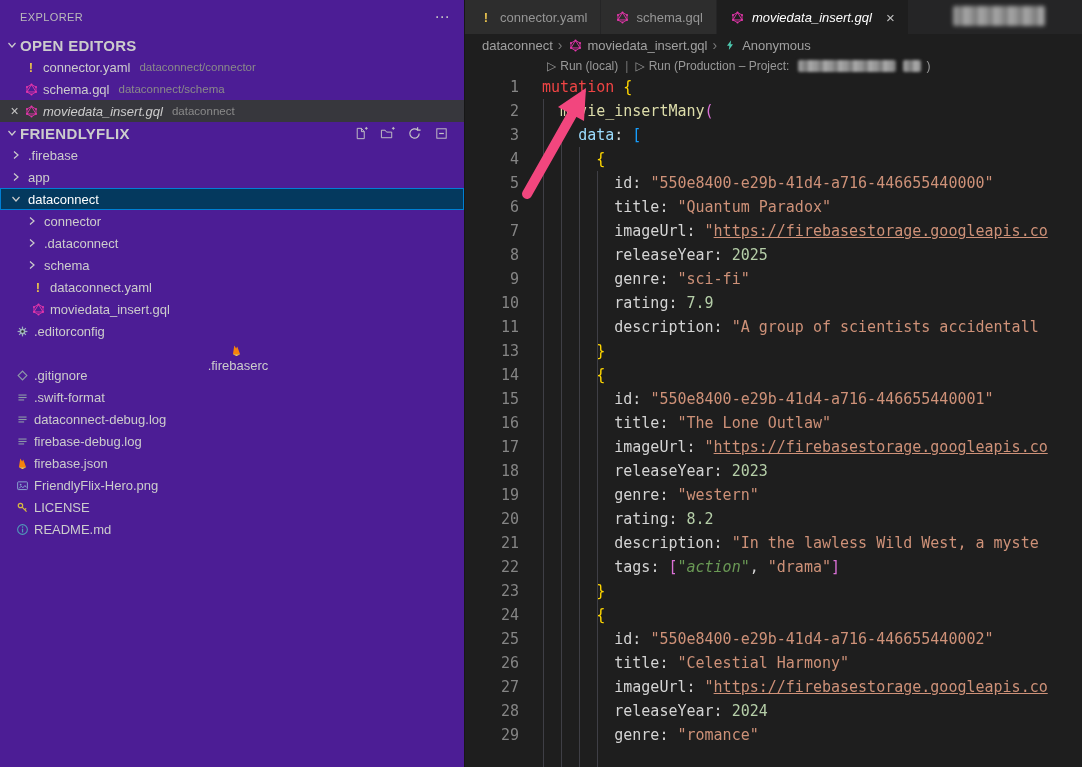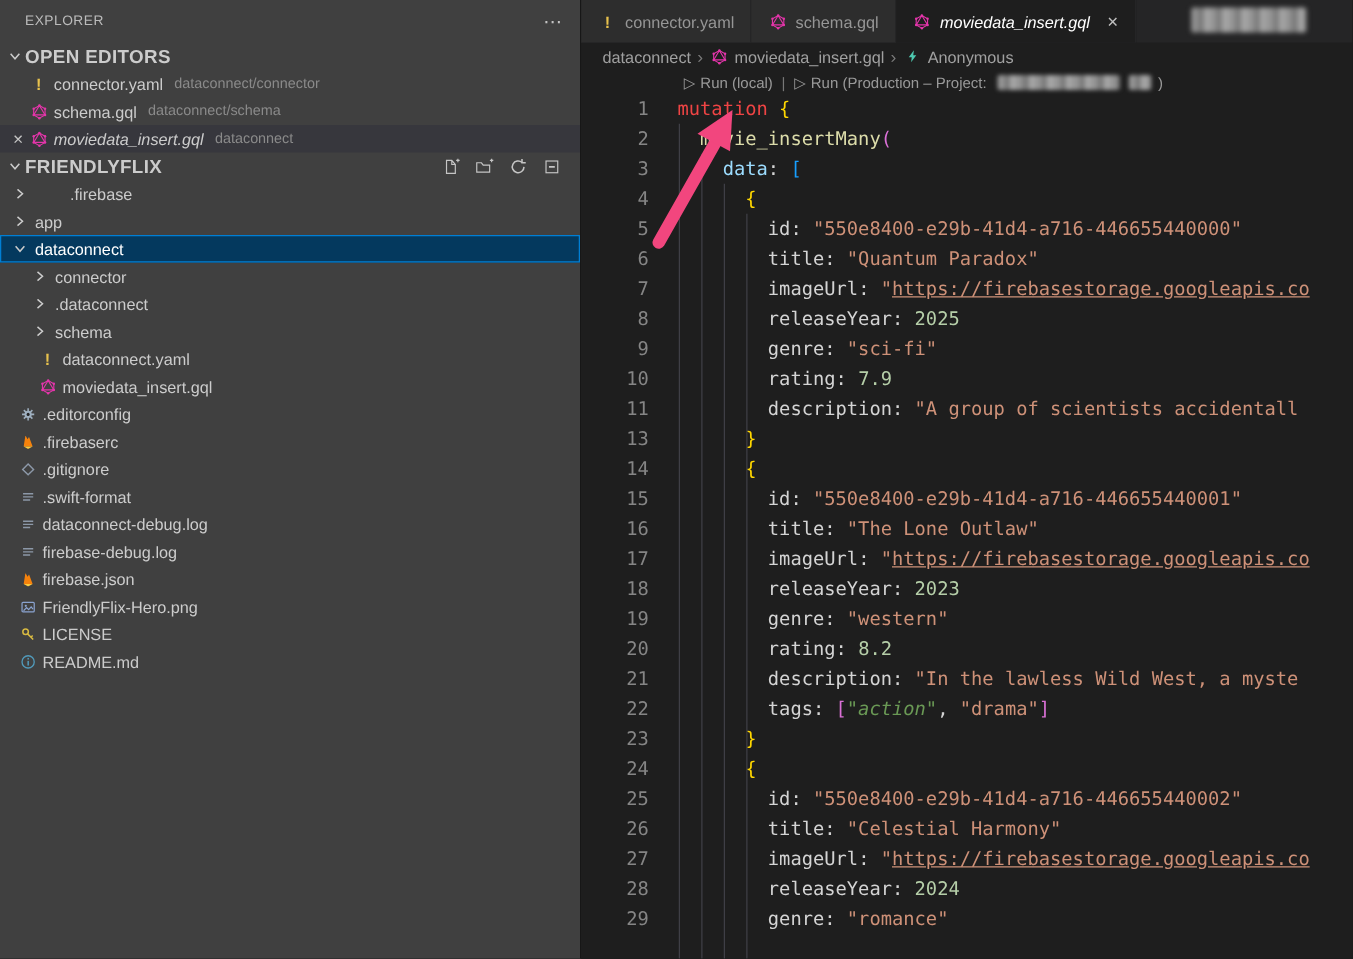--- a/index.html
+++ b/index.html
@@ -5,21 +5,21 @@
   * { box-sizing: border-box; margin: 0; padding: 0; }
   html,body { width:1082px; height:767px; overflow:hidden; }
   body {
     background:#1e1e1e; color:#cccccc; position:relative;
     font-family:"Liberation Sans","DejaVu Sans",sans-serif; font-size:13px;
     cursor:default;
   }
 
   
   .sidebar { position:absolute; left:0; top:0; width:465px; height:767px;
-    background:#404040; border-right:1px solid #171717; overflow:hidden; }
+    background:#4c1d95; border-right:1px solid #171717; overflow:hidden; }
   .sb-header { height:34px; display:flex; align-items:center; justify-content:space-between;
     padding:0 14px 0 20px; font-size:11px; color:#bbbbbb; letter-spacing:.4px; }
   .sb-more { color:#c5c5c5; font-size:15px; cursor:pointer; }
   .section-header { height:22px; display:flex; align-items:center; padding:0 8px 0 4px;
     font-size:15px; font-weight:700; color:#cccccc; letter-spacing:.3px; cursor:pointer; }
   .section-header .ficon { width:16px; }
   .ws-actions { margin-left:auto; display:flex; gap:9px; align-items:center; padding-right:6px; }
   .ws-action { display:inline-flex; width:18px; height:18px; align-items:center; justify-content:center;
     border-radius:3px; cursor:pointer; }
 
@@ -181,21 +181,21 @@
         </span>
         <span class="ws-action">
           <svg viewBox="0 0 16 16" width="15" height="15">
             <rect x="3" y="3" width="10" height="10" fill="none" stroke="#c5c5c5"></rect>
             <path d="M5.5 8h5" stroke="#c5c5c5" stroke-width="1.3"></path>
           </svg>
         </span>
       </span>
   </div>
   <div id="file-tree">
-      <div class="tree-row" style="padding-left: 8px; gap: 28px;">
+      <div class="tree-row" style="padding-left: 8px;">
         <span class="ficon">
           <svg viewBox="0 0 16 16" width="16" height="16">
             <path d="M6 4.5 10 8l-4 3.5" fill="none" stroke="#cccccc" stroke-width="1.2"></path>
           </svg>
         </span>
         <span class="tree-label">.firebase</span>
       </div>
       <div class="tree-row" style="padding-left: 8px; align-items: center;">
         <span class="ficon">
           <svg viewBox="0 0 16 16" width="16" height="16">
@@ -272,21 +272,21 @@
               <line x1="2" y1="8" x2="14" y2="8"></line>
               <line x1="3.8" y1="3.8" x2="12.2" y2="12.2"></line>
               <line x1="12.2" y1="3.8" x2="3.8" y2="12.2"></line>
             </g>
             <circle cx="8" cy="8" r="3.5" fill="#9fb0c0"></circle>
             <circle cx="8" cy="8" r="1.5" fill="#252526"></circle>
           </svg>
         </span>
         <span class="tree-label">.editorconfig</span>
       </div>
-      <div class="tree-row" style="padding-left: 8px;">
+      <div class="tree-row" style="padding-left: 8px; flex-direction: column;">
         <span class="file-indent"></span>
         <span class="ficon">
           <svg viewBox="0 0 16 16" width="13" height="13">
             <path d="M3.6 12.6 5.2 2.5c.05-.3.45-.37.6-.1l1.7 3.1 1-1.9c.13-.26.5-.26.64 0l3.3 9z" fill="#f6820c"></path>
             <path d="M3.6 12.6h8.8l-4 2.1c-.25.13-.55.13-.8 0z" fill="#fcca3f"></path>
           </svg>
         </span>
         <span class="tree-label">.firebaserc</span>
       </div>
       <div class="tree-row" style="padding-left: 8px;">

